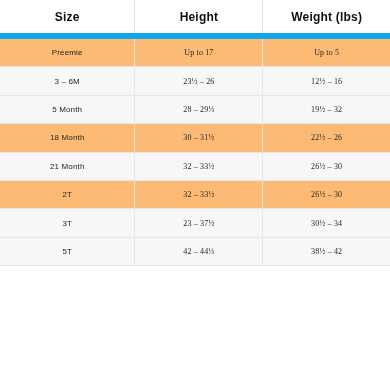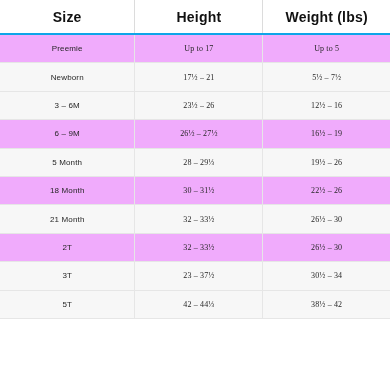--- a/index.html
+++ b/index.html
@@ -26,28 +26,28 @@
     width: 100%;
     border-collapse: collapse;
     table-layout: fixed;
   }
   .chart-table col.c-size { width: 34.6%; }
   .chart-table col.c-height { width: 32.8%; }
   .chart-table col.c-weight { width: 32.6%; }
 
   thead th {
     height: 33px;
-    font-size: 14px;
+    font-size: 12px;
     font-weight: bold;
     color: #111111;
     text-align: center;
     vertical-align: middle;
     letter-spacing: 0.2px;
     background: #ffffff;
-    border-bottom: 2px solid #0ea5e9;
+    border-bottom: 6px solid #0ea5e9;
     padding: 0;
   }
   thead th.col-height,
   thead th.col-weight {
     border-left: 1px solid #dcdcdc;
   }
 
   tbody td {
     height: 27.4px;
     font-size: 8px;
@@ -61,21 +61,21 @@
   }
   tbody td.col-height,
   tbody td.col-weight {
     border-left: 1px solid #e6e6e6;
     font-family: Liberation Serif, serif;
   }
   tbody tr.stripe td {
     background: #f7f7f7;
   }
   tbody tr.plain td {
-    background: #f0abfc;
+    background: #fdba74;
   }
   tbody tr:last-child td {
     border-bottom: 1px solid #e6e6e6;
   }
 </style>
 </head>
 <body>
 
 <div id="size-chart">
   <table class="chart-table">
@@ -91,38 +91,28 @@
         <th class="col-weight">Weight (lbs)</th>
       </tr>
     </thead>
     <tbody id="table-body">
         <tr class="plain">
           <td class="col-size">Preemie</td>
           <td class="col-height">Up to 17</td>
           <td class="col-weight">Up to 5</td>
         </tr>
         <tr class="stripe">
-          <td class="col-size">Newborn</td>
-          <td class="col-height">17½ – 21</td>
-          <td class="col-weight">5½ – 7½</td>
-        </tr>
-        <tr class="stripe">
           <td class="col-size">3 – 6M</td>
           <td class="col-height">23½ – 26</td>
           <td class="col-weight">12½ – 16</td>
         </tr>
-        <tr class="plain">
-          <td class="col-size">6 – 9M</td>
-          <td class="col-height">26½ – 27½</td>
-          <td class="col-weight">16½ – 19</td>
-        </tr>
         <tr class="stripe">
           <td class="col-size">5 Month</td>
           <td class="col-height">28 – 29⅓</td>
-          <td class="col-weight">19½ – 26</td>
+          <td class="col-weight">19½ – 32</td>
         </tr>
         <tr class="plain">
           <td class="col-size">18 Month</td>
           <td class="col-height">30 – 31½</td>
           <td class="col-weight">22½ – 26</td>
         </tr>
         <tr class="stripe">
           <td class="col-size">21 Month</td>
           <td class="col-height">32 – 33½</td>
           <td class="col-weight">26½ – 30</td>

